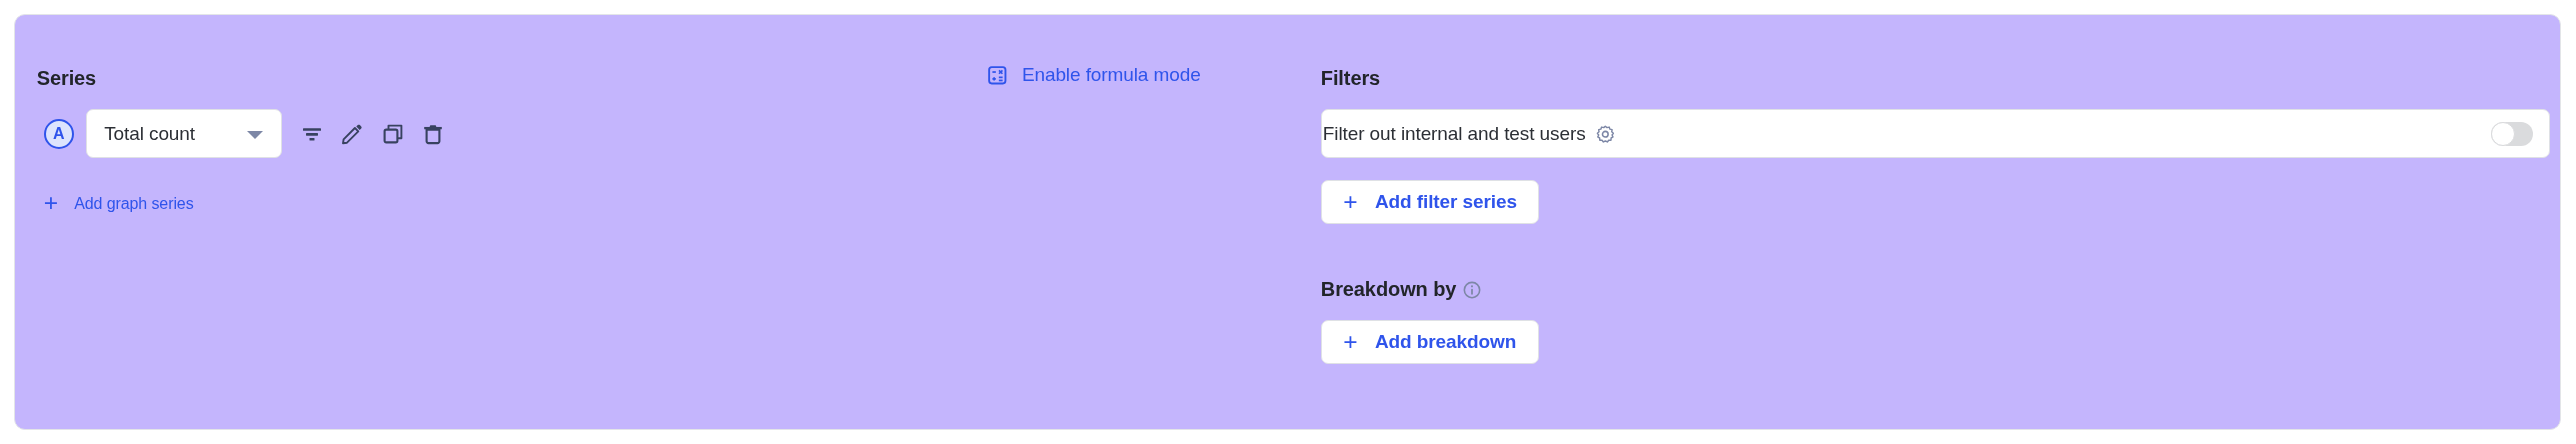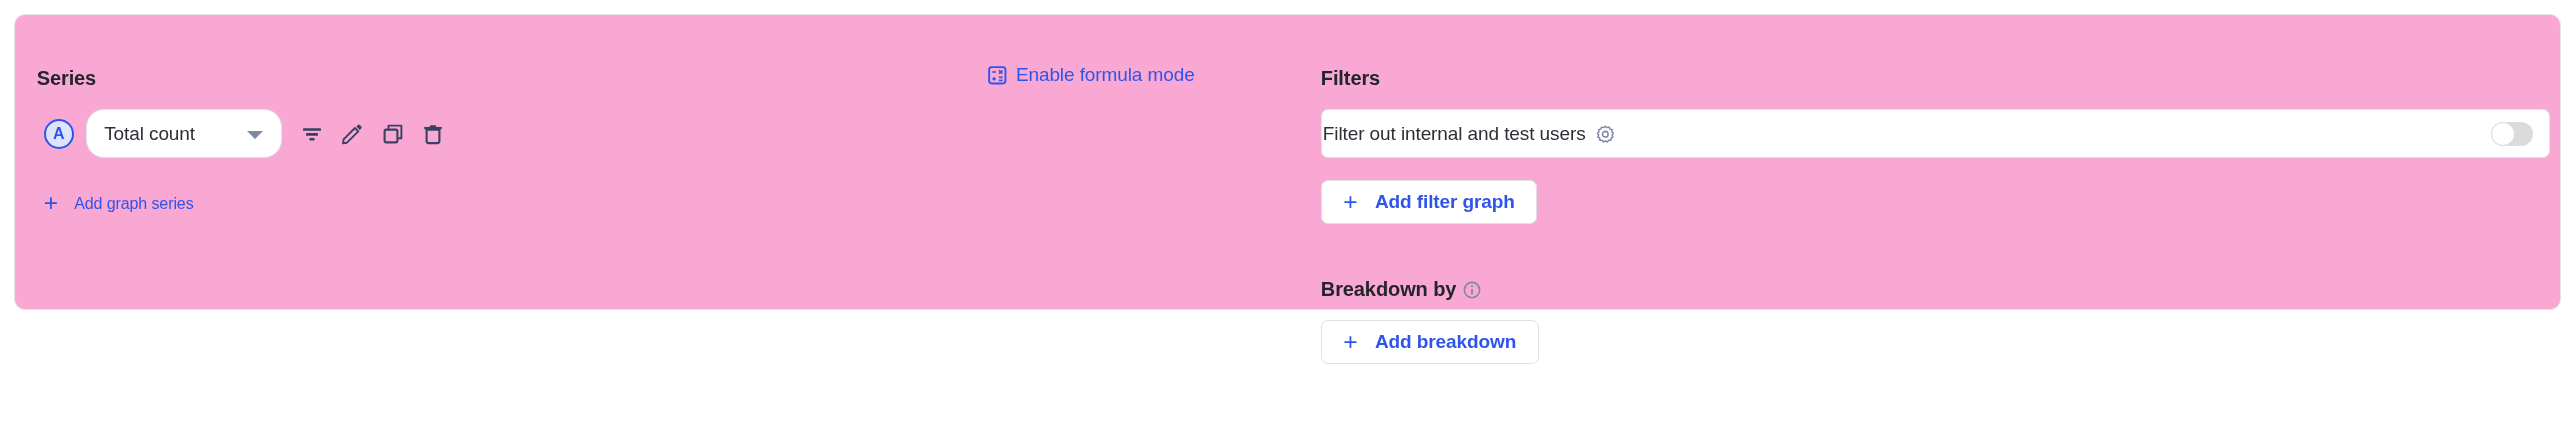--- a/index.html
+++ b/index.html
@@ -11,24 +11,24 @@
     font-family: "Liberation Sans", sans-serif;
     -webkit-font-smoothing: antialiased;
   }
 
   
   .panel {
     position: absolute;
     left: 14.3px;
     top: 14.3px;
     width: 2547px;
-    height: 296px;
+    height: 416px;
     border: 0.8px solid #e3e5e8;
     border-radius: 11px;
-    background: #f9a8d4;
+    background: #c4b5fd;
   }
 
   
   .col-series {
     position: absolute;
     left: 0;
     top: 0;
     width: 1292px;
     height: 100%;
   }
@@ -52,21 +52,21 @@
   .series-title { left: 21.4px; top: 52px; }
   .filters-title { left: 13.5px; top: 52px; }
 
   
   .formula-link {
     position: absolute;
     left: 972px;
     top: 49px;
     display: flex;
     align-items: center;
-    gap: 8px;
+    gap: 14px;
     cursor: pointer;
     white-space: nowrap;
   }
   .formula-link .label {
     font-size: 19px;
     color: #2f54eb;
     font-weight: 400;
     letter-spacing: -0.1px;
   }
   .calc-icon { width: 20.6px; height: 20.6px; display: block; }
@@ -124,21 +124,21 @@
     border-right: 8px solid transparent;
     border-top: 8px solid #7d87a6;
   }
 
   .math-select {
     position: relative;
     margin-left: 12px;
     width: 196px;
     height: 49px;
     border: 0.8px solid #dfe1e5;
-    border-radius: 18px;
+    border-radius: 7px;
     background: #fff;
     display: flex;
     align-items: center;
     cursor: pointer;
   }
   .math-select .value {
     margin-left: 17.4px;
     font-size: 19px;
     color: #2c2f35;
     letter-spacing: -0.1px;
@@ -360,21 +360,21 @@
           <circle cx="12" cy="11.9" r="3.3" stroke="#7d87a6" stroke-width="1.8"></circle>
         </svg>
       </span>
       <span class="toggle">
         <span class="knob"></span>
       </span>
     </div>
 
     <div class="btn-outline btn-add-filter-group">
       <span class="plus-glyph">+</span>
-      <span class="label">Add filter graph</span>
+      <span class="label">Add filter series</span>
     </div>
 
     <div class="breakdown-head">
       <span class="label">Breakdown by</span>
       <span>
         <svg class="info-icon" viewBox="0 0 24 24" fill="none">
           <circle cx="12" cy="12" r="9.2" stroke="#7d87a6" stroke-width="1.9"></circle>
           <circle cx="12" cy="7.6" r="1.25" fill="#7d87a6"></circle>
           <rect x="10.95" y="10.4" width="2.1" height="7.2" rx="1.05" fill="#7d87a6"></rect>
         </svg>

